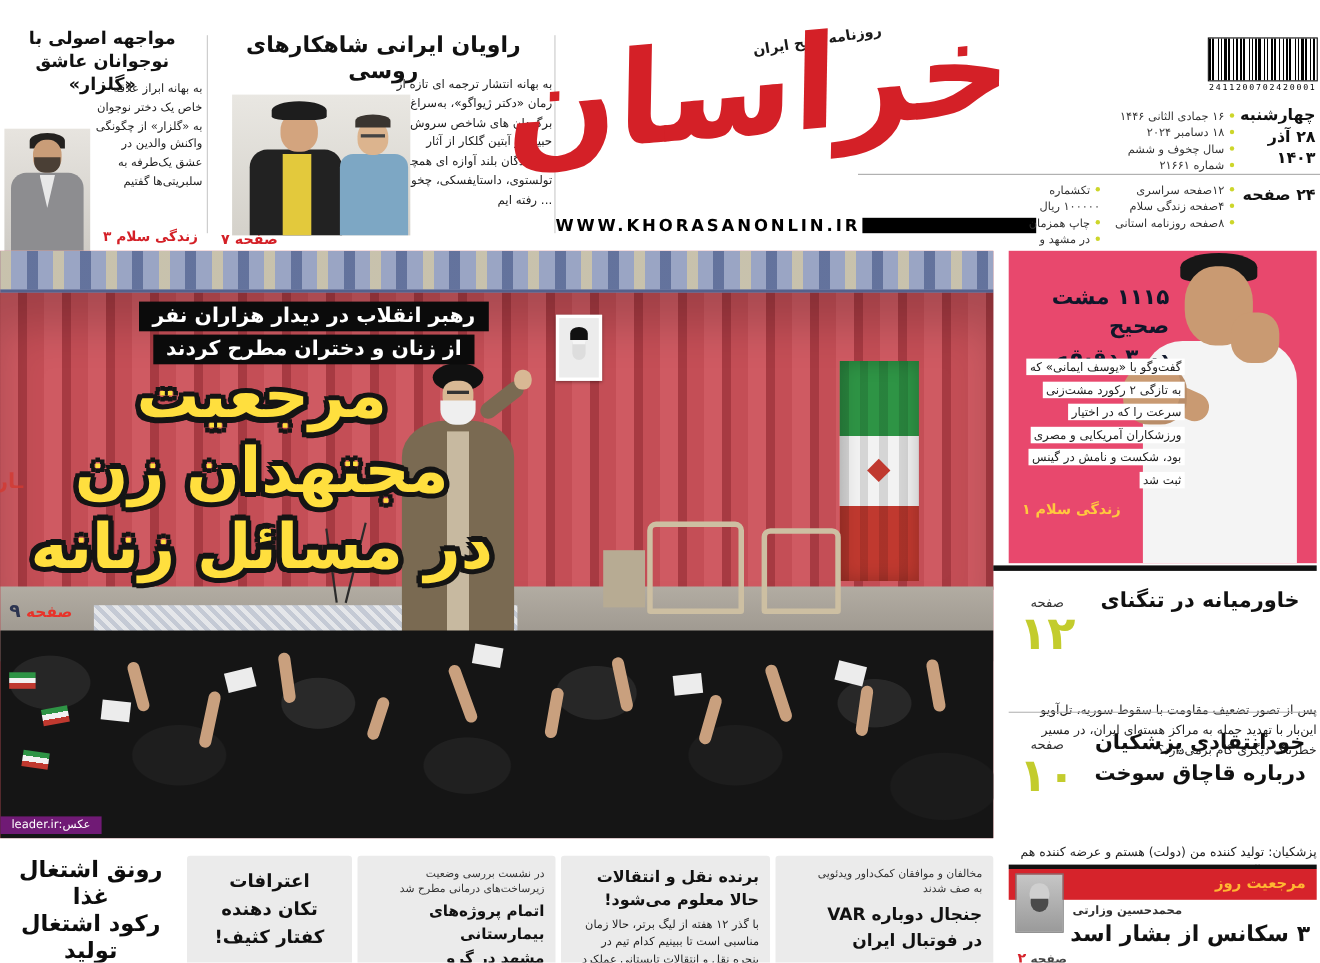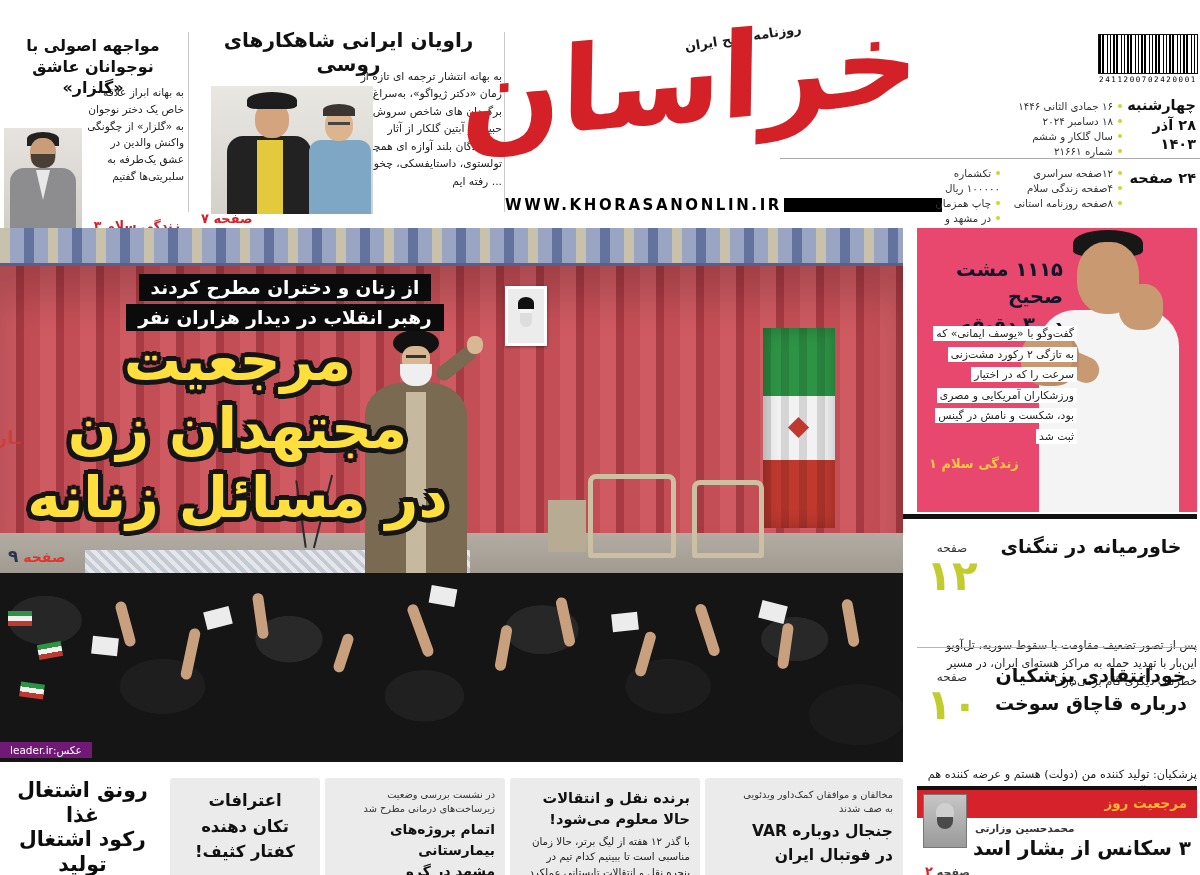--- a/index.html
+++ b/index.html
@@ -1,21 +1,21 @@
 <!DOCTYPE html>
 <html lang="fa"><head>
 <meta charset="utf-8">
 <style>
   * { margin:0; padding:0; box-sizing:border-box; }
   html,body { width:1200px; height:875px; background:#fff; overflow:hidden; }
   body { font-family:"DejaVu Sans", sans-serif; }
   #page { position:relative; width:1200px; height:875px; background:#fff; direction:rtl; }
 
   
-  .teaser-golzar { position:absolute; left:0; top:36px; width:186px; height:203px; }
+  .teaser-golzar { position:absolute; left:0; top:25px; width:186px; height:203px; }
   .tg-title { font-weight:bold; font-size:16px; line-height:1.3; text-align:center; color:#111; }
   .tg-body { position:absolute; right:2px; top:48px; width:100px; font-size:10.5px; line-height:1.6; text-align:right; color:#222; }
   .tg-ref { position:absolute; right:6px; bottom:6px; color:#d42027; font-weight:bold; font-size:12.5px; }
   .photo-golzar { position:absolute; left:4px; top:92px; width:78px; height:111px; background:linear-gradient(#e7e4df,#cfccc6); overflow:hidden; }
   .pg-head { position:absolute; left:26px; top:10px; width:26px; height:30px; background:#c99d78; border-radius:45%; }
   .pg-hair { position:absolute; left:23px; top:4px; width:32px; height:14px; background:#23211f; border-radius:50% 50% 0 0; }
   .pg-beard { position:absolute; left:27px; top:26px; width:24px; height:14px; background:#4a3f35; border-radius:0 0 10px 10px; }
   .pg-suit { position:absolute; left:6px; top:40px; width:66px; height:71px; background:#8d8d90; border-radius:14px 14px 0 0; }
   .pg-shirt { position:absolute; left:32px; top:42px; width:14px; height:30px; background:#e8e8e8; clip-path:polygon(0 0,100% 0,50% 100%); }
 
@@ -228,21 +228,21 @@
       <div class="barcode-num">2411200702420001</div>
     </div>
     <div class="date-col">
       <div>چهارشنبه</div>
       <div>۲۸ آذر</div>
       <div>۱۴۰۳</div>
     </div>
     <div class="meta-list-1">
       <div class="meta-line">۱۶ جمادی الثانی ۱۴۴۶</div>
       <div class="meta-line">۱۸ دسامبر ۲۰۲۴</div>
-      <div class="meta-line">سال گلکار و ششم</div>
+      <div class="meta-line">سال چخوف و ششم</div>
       <div class="meta-line">شماره ۲۱۶۶۱</div>
     </div>
     <div class="info-rule"></div>
     <div class="pages-label">۲۴ صفحه</div>
     <div class="meta-list-2">
       <div class="meta-line">۱۲صفحه سراسری</div>
       <div class="meta-line">۴صفحه زندگی سلام</div>
       <div class="meta-line">۸صفحه روزنامه استانی</div>
     </div>
     <div class="meta-list-3">
@@ -297,22 +297,22 @@
       <div class="arm" style="left:780px; top:50px; transform:rotate(8deg);"></div>
       <div class="arm" style="left:845px; top:26px; transform:rotate(-10deg); height:48px;"></div>
       <div class="paper" style="left:205px; top:36px; transform:rotate(-14deg);"></div>
       <div class="paper" style="left:430px; top:14px; transform:rotate(10deg);"></div>
       <div class="paper" style="left:612px; top:40px; transform:rotate(-6deg);"></div>
       <div class="paper" style="left:760px; top:30px; transform:rotate(14deg);"></div>
       <div class="paper" style="left:92px; top:64px; transform:rotate(6deg);"></div>
     </div>
 
     <div class="kicker">
+      <div><span class="kicker-line">رهبر انقلاب در دیدار هزاران نفر</span></div>
       <div><span class="kicker-line">از زنان و دختران مطرح کردند</span></div>
-      <div><span class="kicker-line">رهبر انقلاب در دیدار هزاران نفر</span></div>
     </div>
 
     <div class="main-headline">
       <div>مرجعیت</div>
       <div>مجتهدان زن</div>
       <div>در مسائل زنانه</div>
     </div>
 
     <div class="page9">
       <span class="lbl">صفحه</span>

